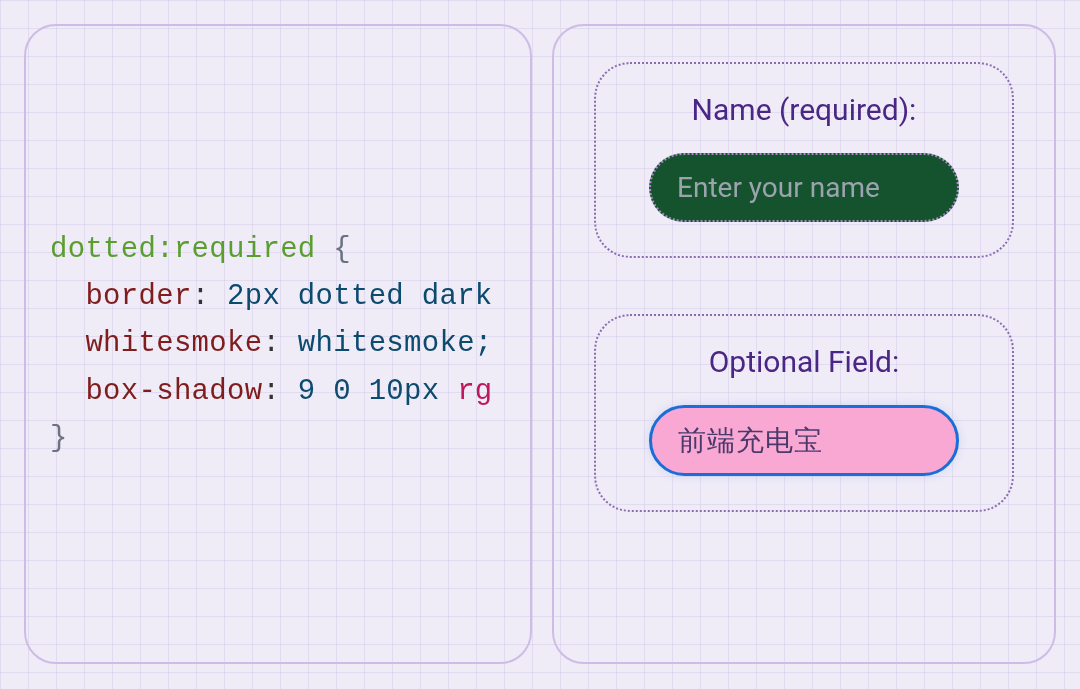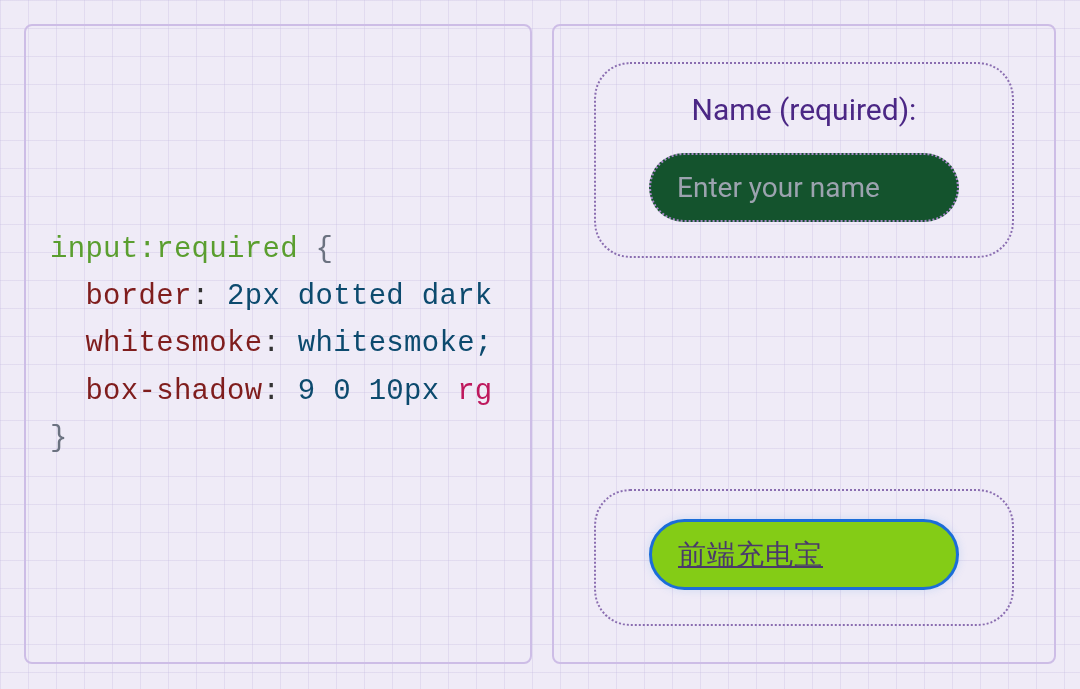--- a/index.html
+++ b/index.html
@@ -15,23 +15,22 @@
         linear-gradient(rgba(200, 190, 225, 0.35) 1px, transparent 1px),
         linear-gradient(90deg, rgba(200, 190, 225, 0.35) 1px, transparent 1px);
       background-size: 28px 28px;
       display: flex;
       gap: 20px;
       padding: 24px;
       font-family: -apple-system, BlinkMacSystemFont, "Segoe UI", Roboto, "Helvetica Neue", Arial, sans-serif;
     }
     .panel {
       border: 2px solid #cdbde6;
-      border-radius: 8px;
+      border-radius: 32px;
       height: 640px;
-      justify-content: space-between;
     }
     .code-panel {
       flex: 0 0 508px;
       padding: 40px 0 40px 24px;
       display: flex;
       align-items: center;
       overflow: hidden;
     }
     .preview-panel {
       flex: 0 0 504px;
@@ -81,39 +80,39 @@
     .text-input.required-style {
       border: 2px dotted #a889c9;
       background: #14532d;
       color: #9ca3af;
     }
     .text-input.required-style::placeholder {
       color: #9ca3af;
     }
     .text-input.optional-style {
       border: 3px solid #1b6dd8;
-      background: #84cc16;
+      background: #f9a8d4;
       color: #4a3a6b;
       box-shadow: 0 0 10px rgba(30, 120, 220, 0.15);
       letter-spacing: 1px;
-      text-decoration: underline;
     }
   </style>
 </head>
 <body>
 
 <div class="panel code-panel">
-  <div class="code-block"><span class="tok-selector">input</span><span class="tok-pseudo">:required</span><span class="tok-brace"> {</span>
+  <div class="code-block"><span class="tok-selector">dotted</span><span class="tok-pseudo">:required</span><span class="tok-brace"> {</span>
 <span>  </span><span class="tok-prop">border</span><span class="tok-colon">:</span><span class="tok-val"> 2px dotted dark</span>
 <span>  </span><span class="tok-prop">whitesmoke</span><span class="tok-colon">:</span><span class="tok-val"> whitesmoke;</span>
 <span>  </span><span class="tok-prop">box-shadow</span><span class="tok-colon">:</span><span class="tok-val"> 9 0 10px </span><span class="tok-func">rg</span>
 <span class="tok-brace">}</span></div>
 </div>
 
 <div class="panel preview-panel">
   <div class="form-group">
     <div class="form-label">Name (required):</div>
     <input type="text" class="text-input required-style" placeholder="Enter your name" style="">
   </div>
   <div class="form-group">
+    <div class="form-label">Optional Field:</div>
     <input type="text" class="text-input optional-style" value="前端充电宝" style="">
   </div>
 </div>
 
 </body></html>

